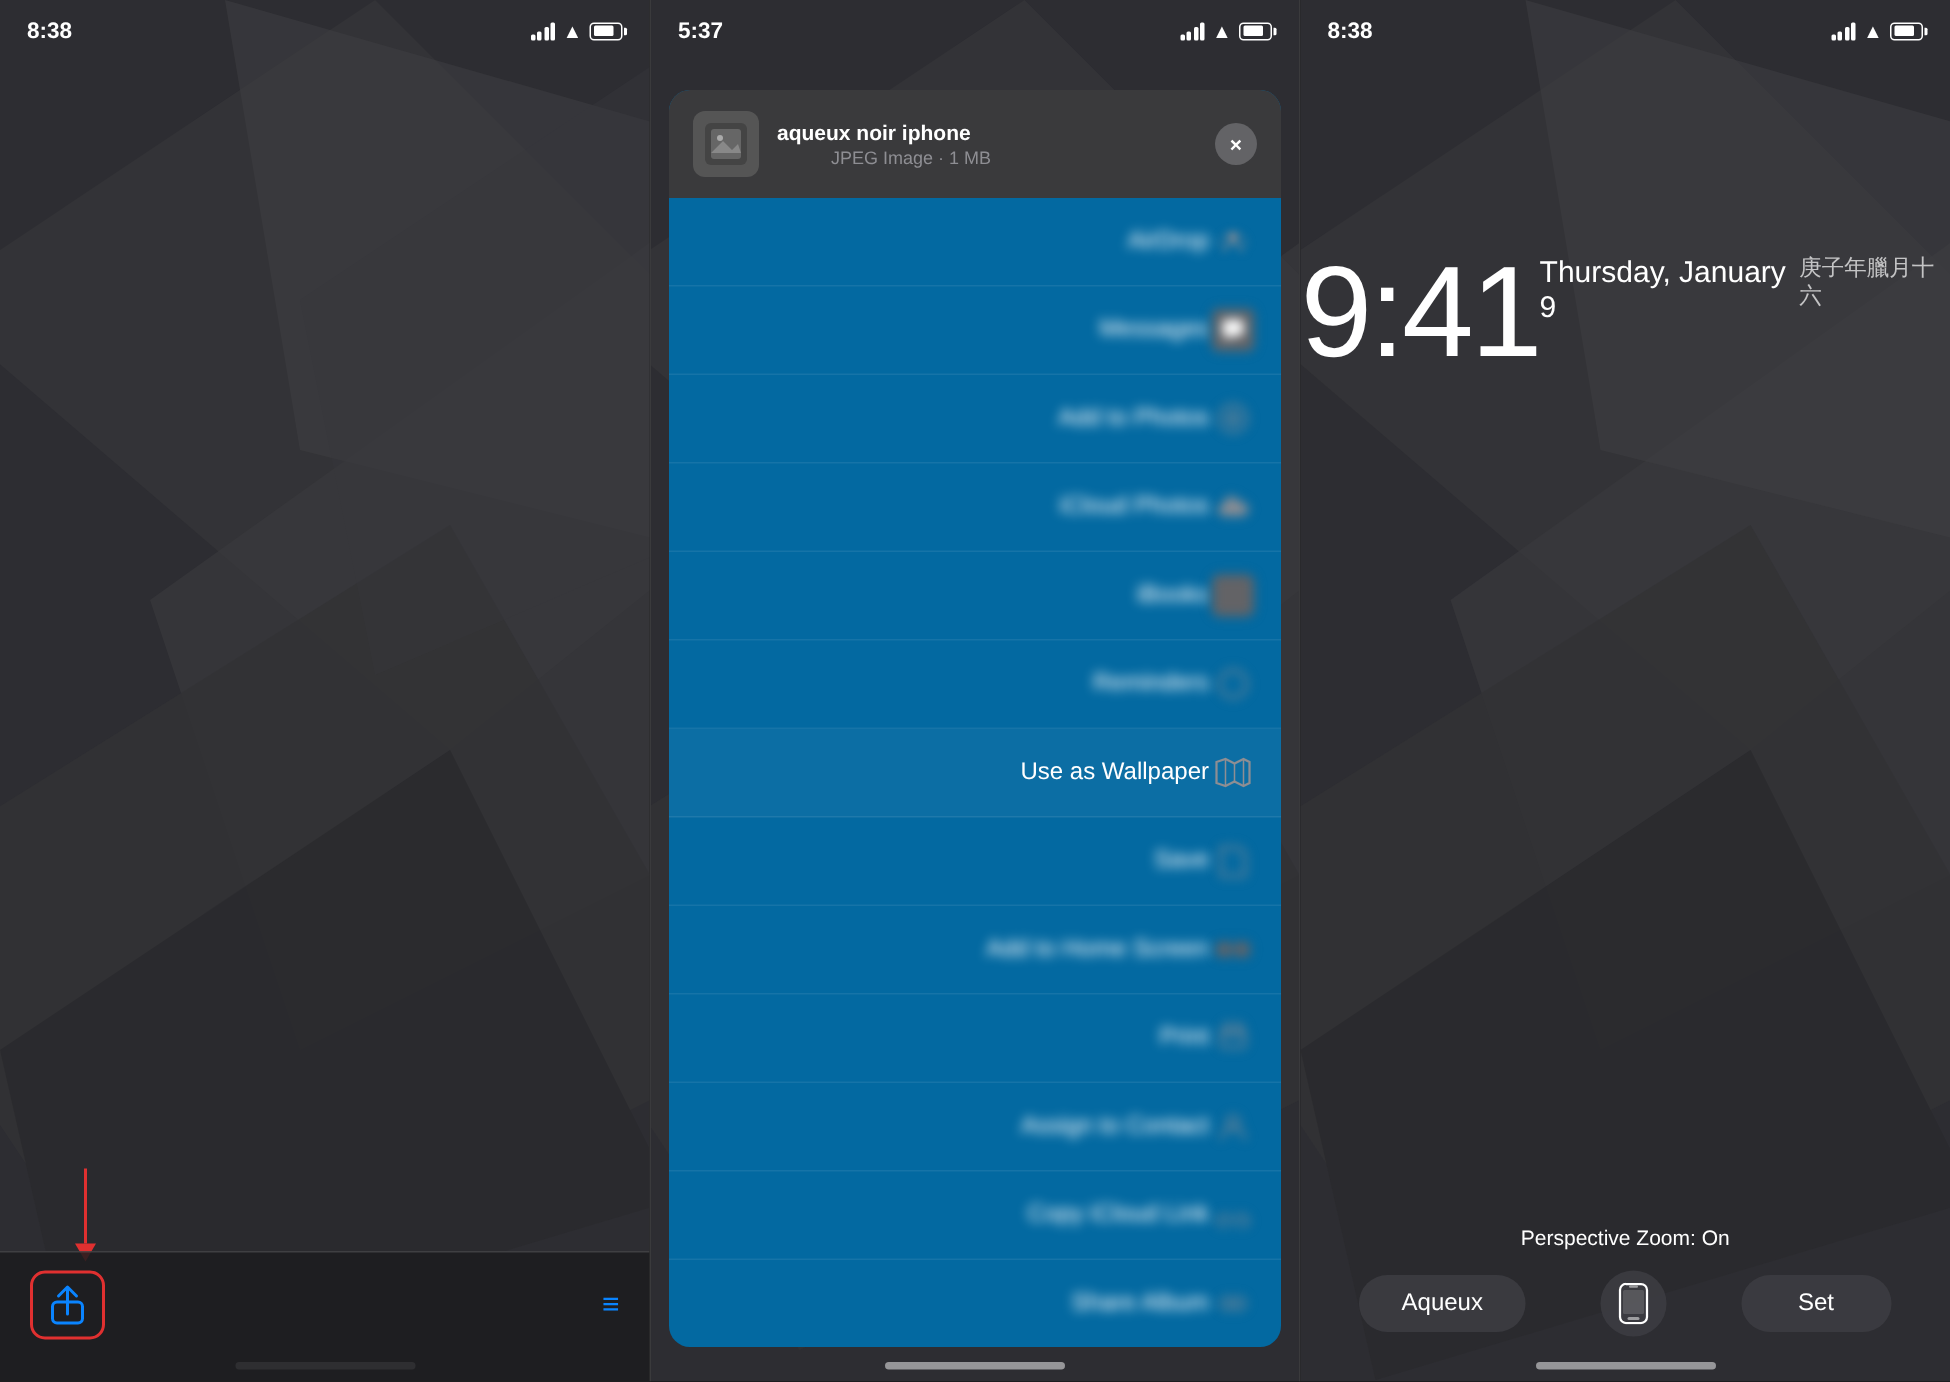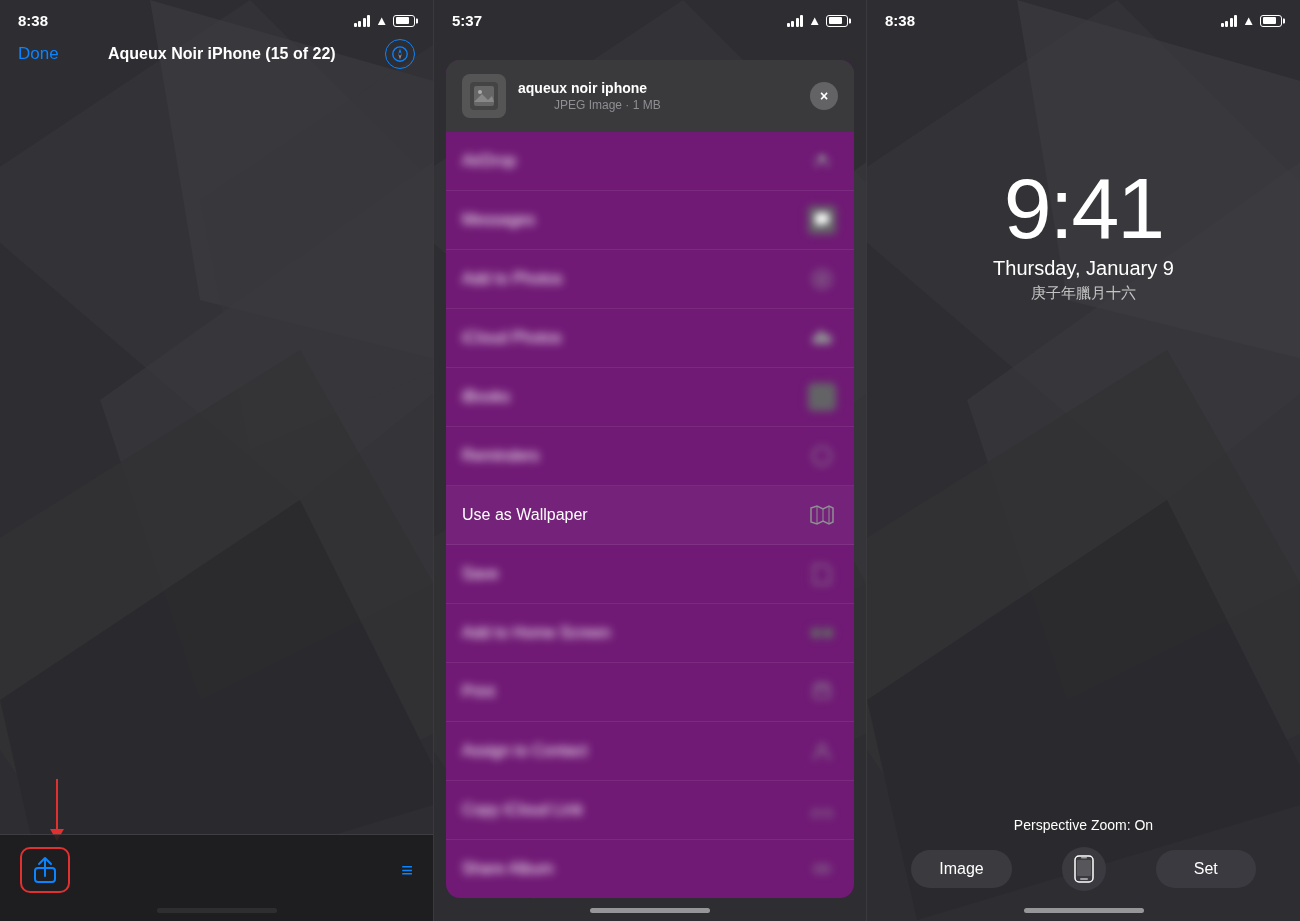--- a/index.html
+++ b/index.html
@@ -199,21 +199,21 @@
       border-right: 0.5px solid #3a3a3c;
     }
 
     
     .share-sheet {
       position: absolute;
       top: 60px;
       left: 12px;
       right: 12px;
       z-index: 20;
-      background: #701a75;
+      background: #0369a1;
       border-radius: 14px;
       overflow: hidden;
     }
     .share-sheet-header {
       display: flex;
       align-items: center;
       padding: 14px 16px;
       background: #3a3a3c;
     }
     .share-sheet-thumb {
@@ -253,20 +253,21 @@
       justify-content: center;
       color: #fff;
       font-size: 14px;
       font-weight: 600;
     }
 
     
     .share-items {
       overflow-y: auto;
       max-height: 780px;
+      text-align: right;
     }
     .share-item {
       display: flex;
       align-items: center;
       padding: 13px 16px;
       border-bottom: 0.5px solid rgba(255,255,255,0.08);
     }
     .share-item:last-child { border-bottom: none; }
     .share-item-label {
       flex: 1;
@@ -298,22 +299,22 @@
     }
 
     
     #panel3 {
       flex: 1;
     }
     .lock-screen-content {
       position: relative;
       z-index: 10;
       display: flex;
-      flex-direction: column;
-      align-items: center;
+      flex-direction: row;
+      align-items: flex-start;
       padding-top: 130px;
     }
     .lock-time {
       color: white;
       font-size: 86px;
       font-weight: 200;
       letter-spacing: -2px;
       line-height: 1;
     }
     .lock-date {
@@ -396,31 +397,20 @@
         <span style="height:9px"></span>
         <span style="height:12px"></span>
       </div>
       <span class="wifi-icon">▲</span>
       <div class="battery-icon">
         <div class="battery-fill"></div>
       </div>
     </div>
   </div>
 
-  <div class="panel1-nav">
-    <span class="nav-done">Done</span>
-    <span class="nav-title">Aqueux Noir iPhone (15 of 22)</span>
-    <div class="nav-compass">
-      <svg viewBox="0 0 20 20" fill="none">
-        <circle cx="10" cy="10" r="8" stroke="#0a84ff" stroke-width="1.5"></circle>
-        <polygon points="10,4 12,10 10,8 8,10" fill="#0a84ff"></polygon>
-        <polygon points="10,16 8,10 10,12 12,10" fill="#8e8e93"></polygon>
-      </svg>
-    </div>
-  </div>
 
   <div class="arrow-down-indicator">
     <div class="arrow-line"></div>
     <div class="arrow-head"></div>
   </div>
 
   <div class="panel1-toolbar">
     <div class="share-btn-box">
       <div class="share-btn">
         <svg width="26" height="28" viewBox="0 0 26 28" fill="none">
@@ -645,21 +635,21 @@
 
   <div class="lock-screen-content">
     <div class="lock-time">9:41</div>
     <div class="lock-date">Thursday, January 9</div>
     <div class="lock-lunar">庚子年臘月十六</div>
   </div>
 
   <div class="wallpaper-actions">
     <span class="perspective-label">Perspective Zoom: On</span>
     <div class="wallpaper-buttons">
-      <div class="wallpaper-btn">Image</div>
+      <div class="wallpaper-btn">Aqueux</div>
       <div class="wallpaper-btn-icon">
         <svg width="22" height="28" viewBox="0 0 22 28" fill="none">
           <rect x="2" y="1" width="18" height="26" rx="4" stroke="white" stroke-width="1.5" fill="none"></rect>
           <rect x="7" y="23" width="8" height="2" rx="1" fill="white" opacity="0.5"></rect>
           <rect x="8" y="2" width="6" height="1.5" rx="0.75" fill="white" opacity="0.5"></rect>
           <rect x="4" y="5" width="14" height="16" rx="1" fill="white" opacity="0.15"></rect>
         </svg>
       </div>
       <div class="wallpaper-btn">Set</div>
     </div>

